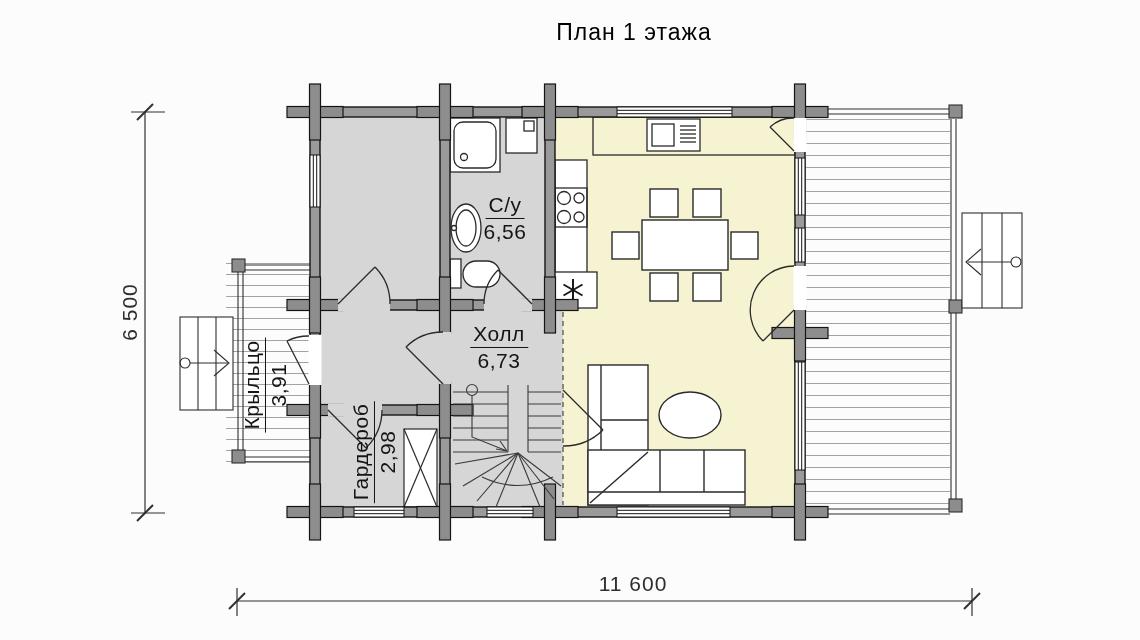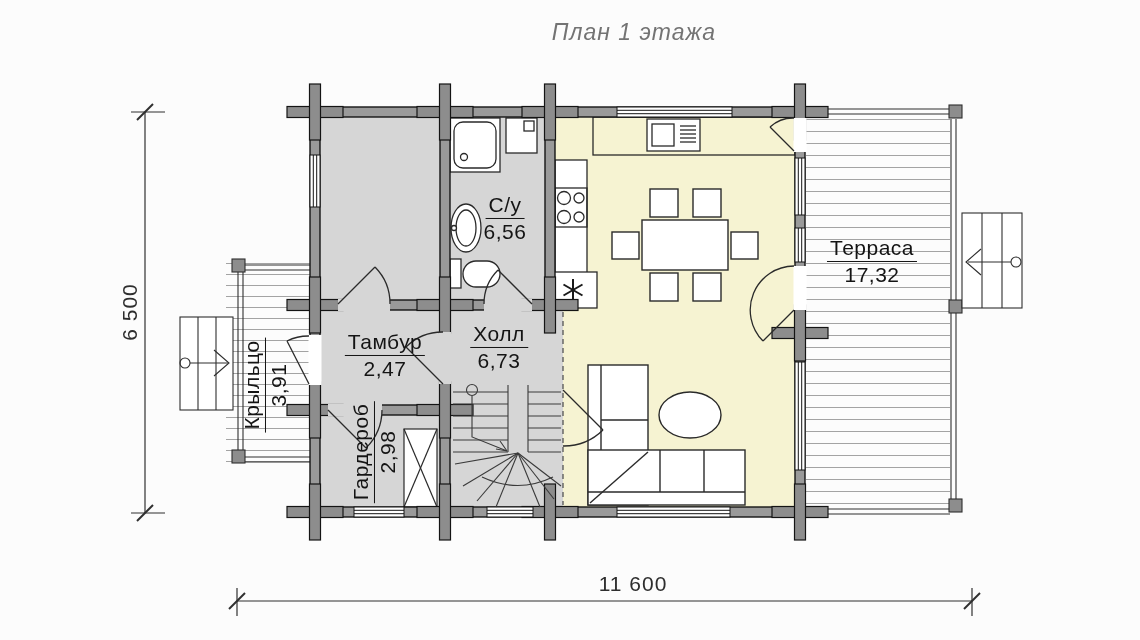--- a/index.html
+++ b/index.html
@@ -1,20 +1,20 @@
 <!DOCTYPE html>
 <html><head>
 <meta charset="utf-8">
 <style>
   html,body{margin:0;padding:0;background:#ffffff;}
   .stage{position:relative;width:1140px;height:640px;background:#fcfcfc;
          font-family:"Liberation Sans",sans-serif;overflow:hidden;}
   .stage svg{position:absolute;left:0;top:0;}
   .plan-title{position:absolute;left:634px;top:32px;transform:translate(-50%,-50%);
-        font-size:23px;color:#737373;letter-spacing:1px;white-space:nowrap;font-style:italic;}
+        font-size:23px;color:#000000;letter-spacing:1px;white-space:nowrap;}
   .room-label{position:absolute;display:flex;flex-direction:column;align-items:center;
         font-size:21px;line-height:1.12;color:#141414;letter-spacing:.5px;
         transform:translate(-50%,-50%);white-space:nowrap;z-index:3;}
   .room-label .nm{border-bottom:1.6px solid #141414;padding:0 3px 1px;}
   .room-label .ar{padding-top:1px;}
   .room-label.rot{transform:translate(-50%,-50%) rotate(-90deg);}
   .dim{position:absolute;font-size:21px;color:#2e2e2e;letter-spacing:1px;
         transform:translate(-50%,-50%);white-space:nowrap;z-index:3;}
   .dim.rot{transform:translate(-50%,-50%) rotate(-90deg);}
 </style>
@@ -314,31 +314,23 @@
     </g>
   </g>
 </svg>
 
   <div class="plan-title">План 1 этажа</div>
 
   <div class="room-label" style="left:505px;top:218px">
     <span class="nm">С/у</span>
     <span class="ar">6,56</span>
   </div>
-  <div class="room-label" style="left:385px;top:355px">
-    <span class="nm">Тамбур</span>
-    <span class="ar">2,47</span>
-  </div>
   <div class="room-label" style="left:499px;top:347px">
     <span class="nm">Холл</span>
     <span class="ar">6,73</span>
-  </div>
-  <div class="room-label" style="left:872px;top:261px">
-    <span class="nm">Терраса</span>
-    <span class="ar">17,32</span>
   </div>
   <div class="room-label rot" style="left:265px;top:385px">
     <span class="nm">Крыльцо</span>
     <span class="ar">3,91</span>
   </div>
   <div class="room-label rot" style="left:374px;top:452px">
     <span class="nm">Гардероб</span>
     <span class="ar">2,98</span>
   </div>
 

